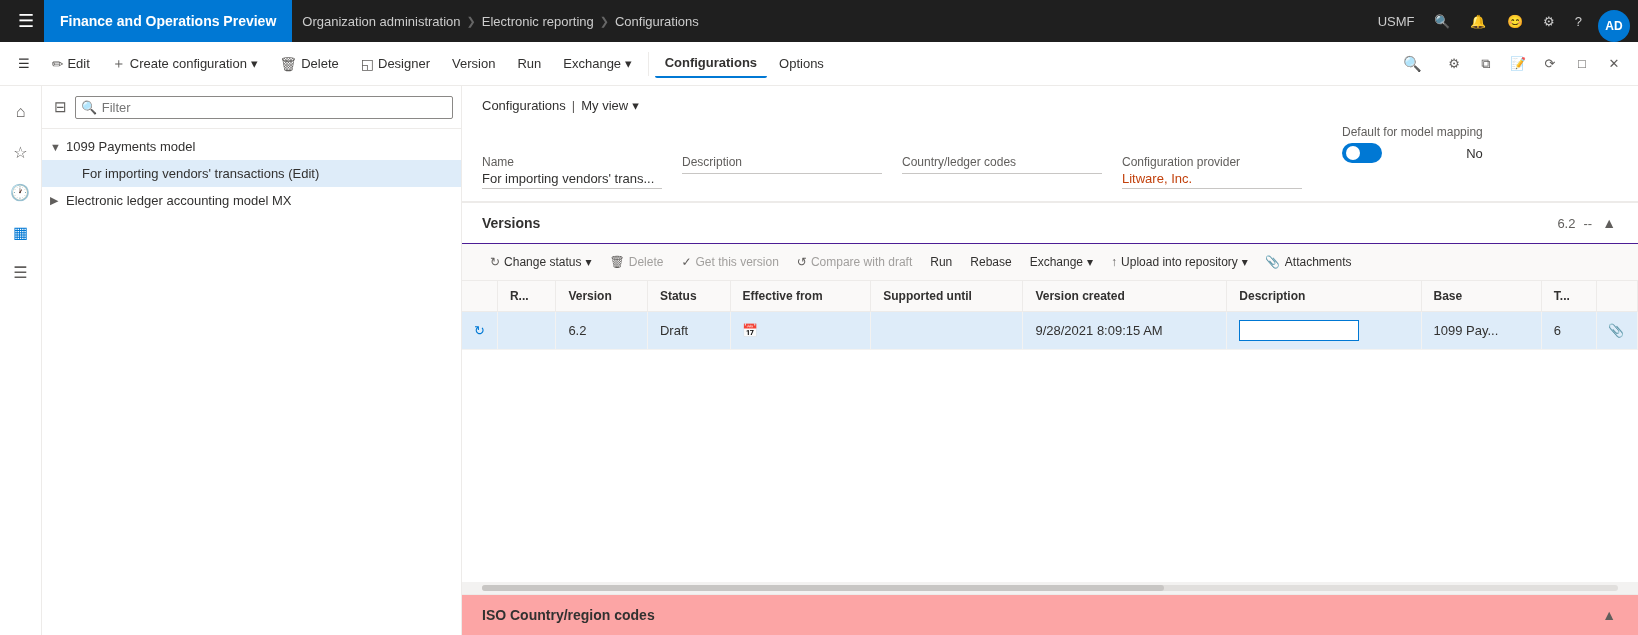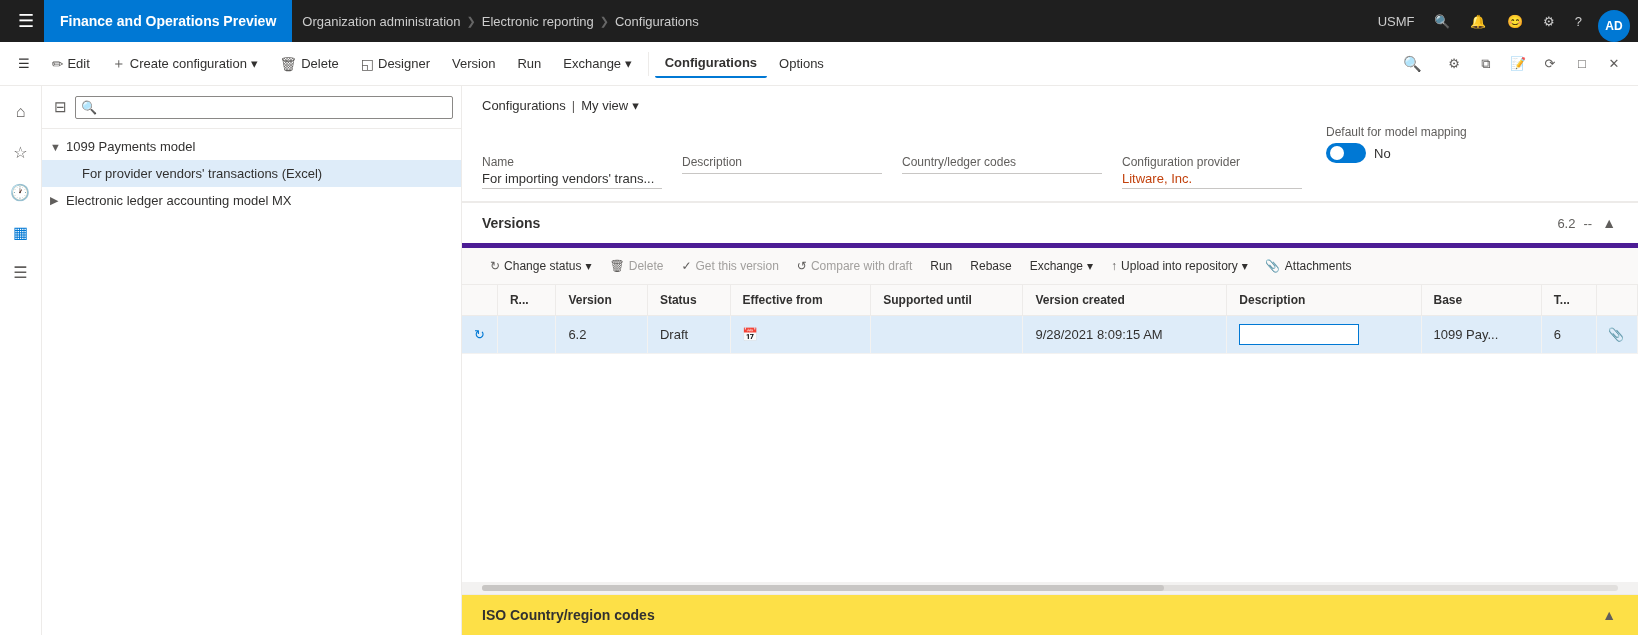--- a/index.html
+++ b/index.html
@@ -182,23 +182,23 @@
 
     .config-fields {
       display: flex; gap: 20px; align-items: flex-start;
     }
     .field-group { display: flex; flex-direction: column; gap: 2px; }
     .field-label { font-size: 12px; color: #605e5c; margin-top: 30px; }
     .field-value { font-size: 13px; color: #323130; border-bottom: 1px solid #c8c6c4; padding-bottom: 2px; min-width: 180px; }
     .field-value.link { color: #c2410c; cursor: pointer; }
     .field-value.empty { min-width: 200px; }
 
-    .toggle-group { display: flex; flex-direction: column; gap: 4px; margin-left: 4px; }
+    .toggle-group { display: flex; flex-direction: column; gap: 4px; margin-left: 20px; }
     .toggle-label { font-size: 12px; color: #605e5c; }
-    .toggle-row { display: flex; align-items: center; gap: 8px; }
+    .toggle-row { display: flex; align-items: center; gap: 8px; justify-content: space-between; }
     .toggle {
       width: 40px; height: 20px; border-radius: 10px;
       background: #0078d4; cursor: pointer;
       position: relative; display: flex; align-items: center;
       padding: 0 4px;
     }
     .toggle::after {
       content: '';
       width: 14px; height: 14px; border-radius: 50%;
       background: #fff;
@@ -207,21 +207,21 @@
     .toggle-text { font-size: 13px; color: #323130; }
 
     
     .versions-section {
       flex: 1; display: flex; flex-direction: column;
       background: #fff; margin: 0; overflow: hidden;
     }
     .versions-header {
       display: flex; align-items: center;
       padding: 10px 20px;
-      border-bottom: 5px solid #4c1d95;
+      border-bottom: 1px solid #4c1d95;
       border-top: 1px solid #edebe9;
     }
     .versions-title { font-size: 14px; font-weight: 600; color: #323130; flex: 1; }
     .versions-meta { display: flex; align-items: center; gap: 8px; font-size: 13px; color: #605e5c; }
     .chevron-btn {
       border: none; background: none; cursor: pointer;
       color: #605e5c; font-size: 14px; padding: 2px;
     }
 
     
@@ -272,21 +272,21 @@
     .scrollbar-track {
       width: 100%; height: 6px; background: #e1dfdd; border-radius: 3px; position: relative;
     }
     .scrollbar-thumb {
       height: 6px; background: #c8c6c4; border-radius: 3px;
       width: 60%; position: absolute; left: 0;
     }
 
     
     .iso-section {
-      background: #fde047;
+      background: #fca5a5;
       border-top: 1px solid #edebe9;
       padding: 10px 20px;
       display: flex; align-items: center;
     }
     .iso-title { font-size: 14px; font-weight: 600; color: #323130; flex: 1; }
   </style>
 </head>
 <body>
 
 <div class="top-nav">
@@ -399,31 +399,32 @@
     </button>
   </div>
 
   <div class="left-panel">
     <div class="left-panel-header">
       <button class="filter-btn">
         <span>⊟</span>
       </button>
       <div class="filter-input-wrap">
         <span class="filter-input-icon">🔍</span>
+        <input type="text" placeholder="Filter" style="">
       </div>
     </div>
     <div class="tree-area">
       <div class="tree-item">
         <span class="expand-icon">▼</span>
         <span>1099 Payments model</span>
       </div>
       <div class="tree-item selected">
         <span class="indent"></span>
         <span class="indent"></span>
-        <span>For provider vendors' transactions (Excel)</span>
+        <span>For importing vendors' transactions (Edit)</span>
       </div>
       <div class="tree-item">
         <span class="expand-icon">▶</span>
         <span>Electronic ledger accounting model MX</span>
       </div>
     </div>
   </div>
 
   <div class="right-panel">
 

